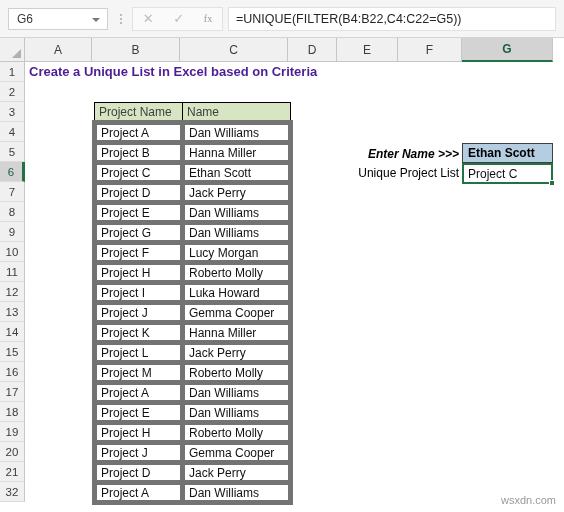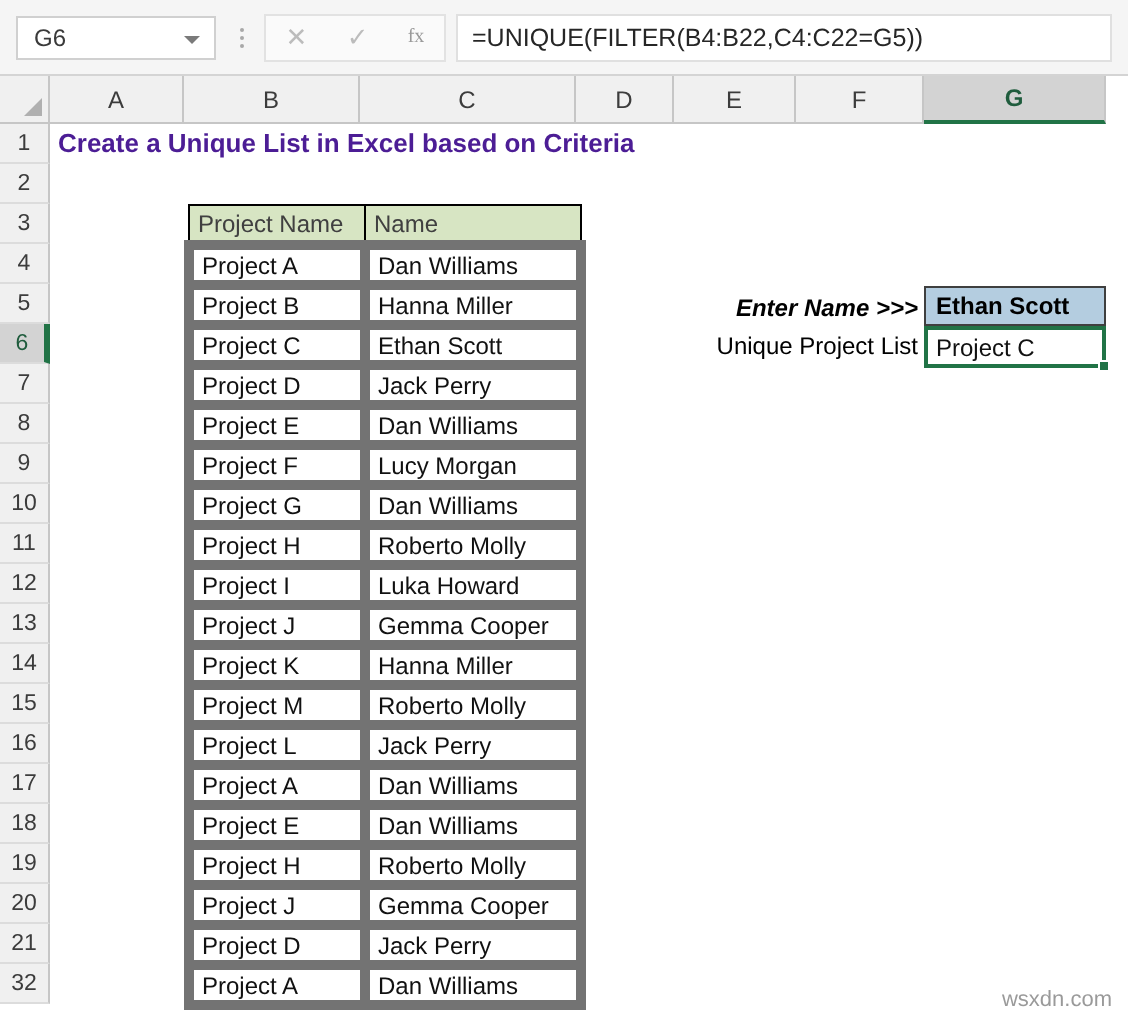--- a/index.html
+++ b/index.html
@@ -301,50 +301,50 @@
         </tr>
         <tr>
           <td class="c-proj">Project D</td>
           <td class="c-name">Jack Perry</td>
         </tr>
         <tr>
           <td class="c-proj">Project E</td>
           <td class="c-name">Dan Williams</td>
         </tr>
         <tr>
+          <td class="c-proj">Project G</td>
+          <td class="c-name">Dan Williams</td>
+        </tr>
+        <tr>
           <td class="c-proj">Project F</td>
           <td class="c-name">Lucy Morgan</td>
         </tr>
         <tr>
-          <td class="c-proj">Project G</td>
-          <td class="c-name">Dan Williams</td>
-        </tr>
-        <tr>
           <td class="c-proj">Project H</td>
           <td class="c-name">Roberto Molly</td>
         </tr>
         <tr>
           <td class="c-proj">Project I</td>
           <td class="c-name">Luka Howard</td>
         </tr>
         <tr>
           <td class="c-proj">Project J</td>
           <td class="c-name">Gemma Cooper</td>
         </tr>
         <tr>
           <td class="c-proj">Project K</td>
           <td class="c-name">Hanna Miller</td>
         </tr>
         <tr>
+          <td class="c-proj">Project L</td>
+          <td class="c-name">Jack Perry</td>
+        </tr>
+        <tr>
           <td class="c-proj">Project M</td>
           <td class="c-name">Roberto Molly</td>
-        </tr>
-        <tr>
-          <td class="c-proj">Project L</td>
-          <td class="c-name">Jack Perry</td>
         </tr>
         <tr>
           <td class="c-proj">Project A</td>
           <td class="c-name">Dan Williams</td>
         </tr>
         <tr>
           <td class="c-proj">Project E</td>
           <td class="c-name">Dan Williams</td>
         </tr>
         <tr>

